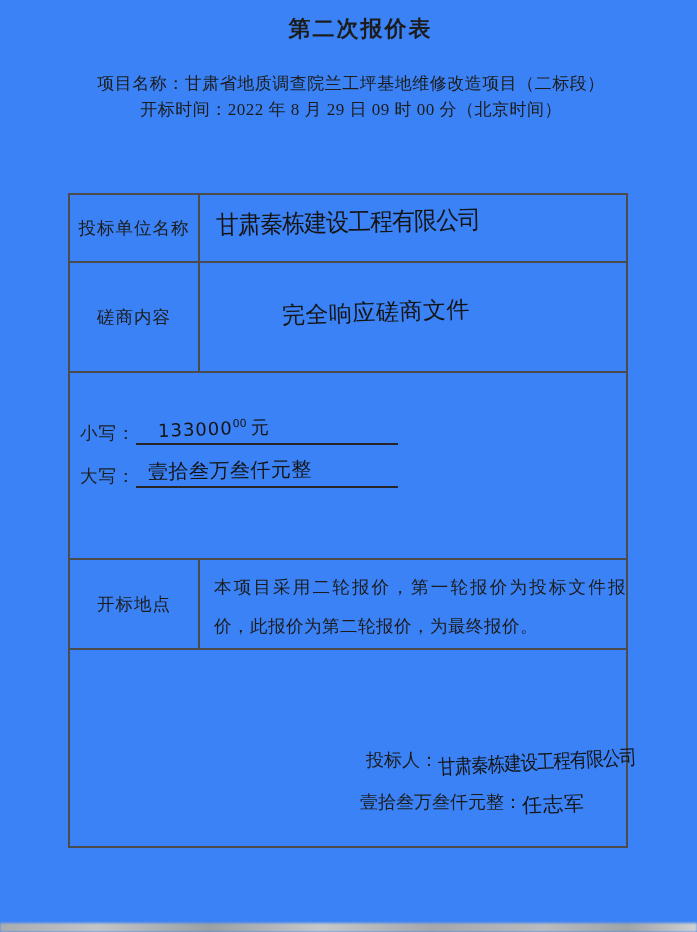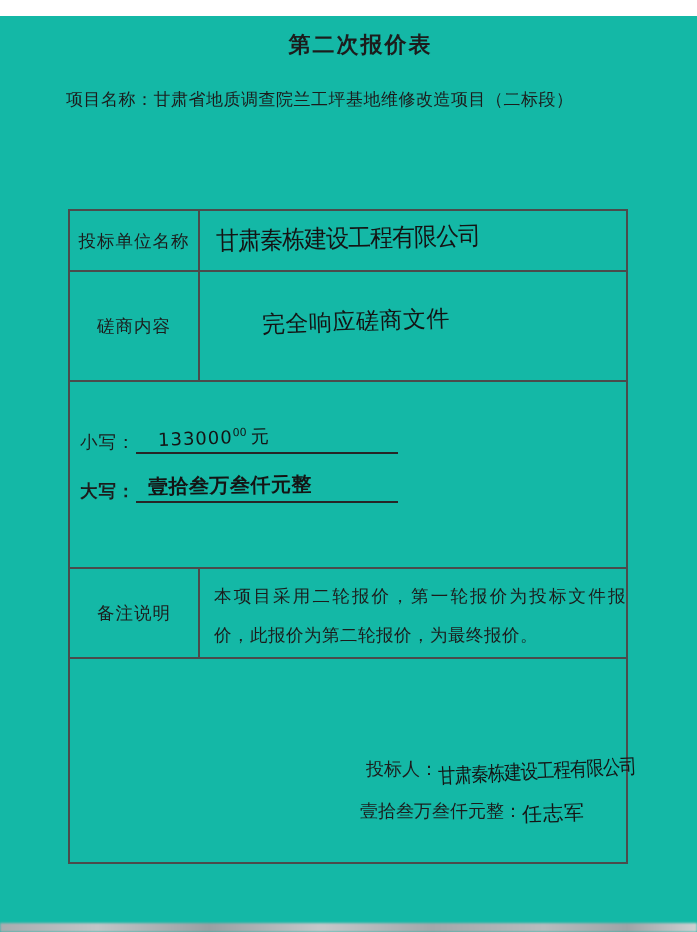--- a/index.html
+++ b/index.html
@@ -4,51 +4,51 @@
 <style>
   html,body { margin:0; padding:0; }
   body {
     width:697px; height:932px;
     background:#ffffff;
     position:relative;
     overflow:hidden;
     font-family:"Liberation Serif","DejaVu Serif",serif;
     color:#1c1c1c;
   }
-  .page { position:absolute; inset:0; background:#14b8a6;margin-top:16px; }
+  .page { position:absolute; inset:0; background:#3b82f6; }
 
   
   .title {
     position:absolute; top:14px; left:0; width:100%;
     margin:0; text-align:center;
     font-size:22px; font-weight:700; letter-spacing:2px;
     transform:translateX(12px);
   }
 
   
   .header-info {
     position:absolute; left:66px; top:71px; width:570px;
     font-size:17px; line-height:25.5px;
   }
-  .h-line { white-space:nowrap; }
+  .h-line { white-space:nowrap;text-align:center; }
   .h-label { letter-spacing:0.5px; }
   .h-value { letter-spacing:0.5px; }
 
   
   .form-table {
     position:absolute; left:68px; top:193px;
     width:560px; height:655px;
     border:2px solid #4b4b4b;
     box-sizing:border-box;
     background:transparent;
   }
   .trow { display:flex; box-sizing:border-box; border-bottom:2px solid #4b4b4b; position:relative; }
   .trow.last { border-bottom:none; }
-  .r1 { height:61px; }
-  .r2 { height:110px; }
+  .r1 { height:68px; }
+  .r2 { height:110px;gap:20px; }
   .r3 { height:187px; }
   .r4 { height:90px; }
   .r5 { height:211px; }
   .tlabel {
     width:130px; flex:0 0 130px;
     border-right:2px solid #4b4b4b;
     box-sizing:border-box;
     display:flex; align-items:center; justify-content:center;
     font-size:17.5px; letter-spacing:1px;
   }
@@ -69,21 +69,21 @@
   .content-hand {
     position:absolute; left:62px; top:34px;
     font-size:23px; letter-spacing:0.5px;
     transform:rotate(-2deg);
     white-space:nowrap;
   }
 
   
   .q-line { position:absolute; left:10px; white-space:nowrap; font-size:17.5px; }
   .q1 { top:44px; }
-  .q2 { top:90px;font-weight:bold; }
+  .q2 { top:84px; }
   .q-label { letter-spacing:1px; }
   .q-underline {
     display:inline-block; width:262px;
     border-bottom:2px solid #262626;
     vertical-align:bottom;
     padding:0 0 2px 12px;
     box-sizing:border-box;
   }
   .u1 { padding-left:22px; }
   .q-hand-small { font-size:18px; transform:rotate(-2deg); letter-spacing:1px; }
@@ -120,20 +120,23 @@
 <body>
 
 <div class="page">
 
   <h1 class="title">第二次报价表</h1>
 
   <div class="header-info">
     <div class="h-line">
       <span class="h-label">项目名称：</span><span class="h-value">甘肃省地质调查院兰工坪基地维修改造项目（二标段）</span>
     </div>
+    <div class="h-line">
+      <span class="h-label">开标时间：</span><span class="h-value">2022 年 8 月 29 日  09 时 00 分（北京时间）</span>
+    </div>
   </div>
 
   <div class="form-table">
 
     <div class="trow r1">
       <div class="tlabel">投标单位名称</div>
       <div class="tvalue">
         <span class="hand bidder-hand">甘肃秦栋建设工程有限公司</span>
       </div>
     </div>
@@ -150,21 +153,21 @@
         <div class="q-line q1">
           <span class="q-label">小写：</span><span class="q-underline u1"><span class="hand q-hand-small"><span>133000</span><sup>00</sup><span class="q-unit">元</span></span></span>
         </div>
         <div class="q-line q2">
           <span class="q-label">大写：</span><span class="q-underline u2"><span class="hand q-hand-big">壹拾叁万叁仟元整</span></span>
         </div>
       </div>
     </div>
 
     <div class="trow r4">
-      <div class="tlabel">备注说明</div>
+      <div class="tlabel">开标地点</div>
       <div class="tvalue">
         <div class="remarks-text">本项目采用二轮报价，第一轮报价为投标文件报价，此报价为第二轮报价，为最终报价。</div>
       </div>
     </div>
 
     <div class="trow r5 last">
       <div class="tvalue">
         <div class="sig-line sig1">
           <span>投标人：</span><span class="hand sig-company-hand">甘肃秦栋建设工程有限公司</span>
         </div>

